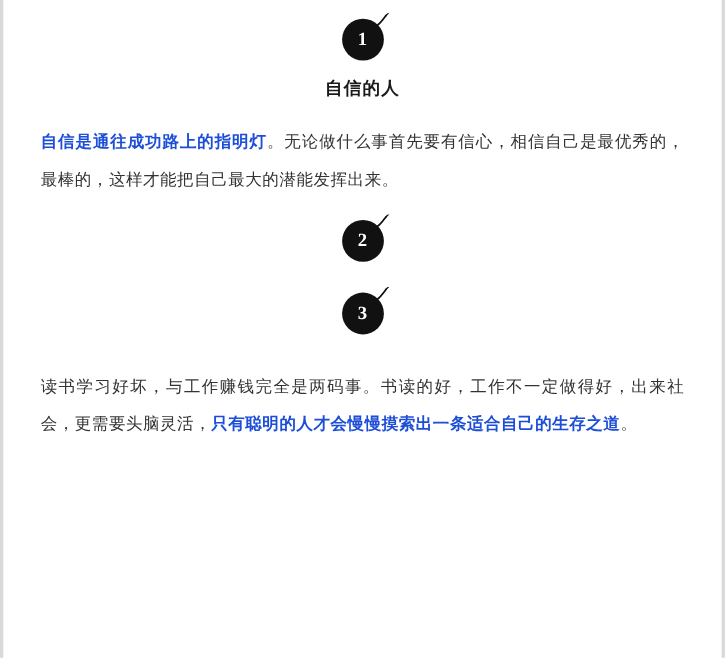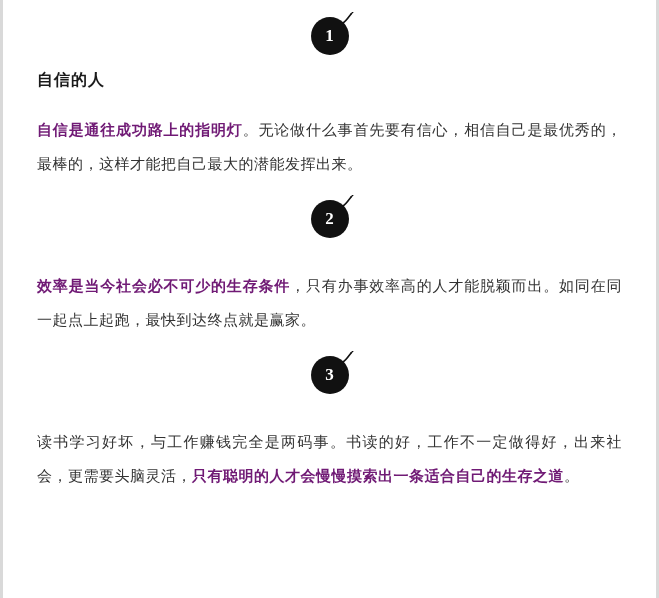--- a/index.html
+++ b/index.html
@@ -50,37 +50,37 @@
   }
   .badge .fuse {
     position: absolute;
     right: -5px;
     top: -5px;
     width: 12px;
     height: 12px;
     pointer-events: none;
   }
   .heading {
-    text-align: left;
+    text-align: center;
     font-size: 16px;
     font-weight: bold;
     color: #1a1a1a;
     margin: 6px 0 0 0;
     letter-spacing: 1px;
   }
   .para {
     font-size: 15px;
     line-height: 34px;
     color: #333333;
     margin: 22px 0 0 0;
     text-align: justify;
     letter-spacing: 0.5px;
   }
   .hl {
-    color: #701a75;
+    color: #1d4ed8;
     font-weight: bold;
   }
   .s2 { margin-top: 10px; }
   .s3 { margin-top: 10px; }
 </style>
 </head>
 <body>
 
 <div class="page">
   <div class="article">
@@ -102,21 +102,20 @@
     <div class="section s2">
       <div class="badge-wrap">
         <div class="badge">
           <span>2</span>
           <svg class="fuse" viewBox="0 0 12 12">
             <path d="M1 11 C4 9, 6 6, 9 2" stroke="#111111" stroke-width="1.6" fill="none" stroke-linecap="round"></path>
             <path d="M9 2 L11 0" stroke="#111111" stroke-width="1.2" fill="none" stroke-linecap="round"></path>
           </svg>
         </div>
       </div>
-      <p class="para"><span class="hl">效率是当今社会必不可少的生存条件</span><span>，只有办事效率高的人才能脱颖而出。如同在同一起点上起跑，最快到达终点就是赢家。</span></p>
     </div>
 
     <div class="section s3">
       <div class="badge-wrap">
         <div class="badge">
           <span>3</span>
           <svg class="fuse" viewBox="0 0 12 12">
             <path d="M1 11 C4 9, 6 6, 9 2" stroke="#111111" stroke-width="1.6" fill="none" stroke-linecap="round"></path>
             <path d="M9 2 L11 0" stroke="#111111" stroke-width="1.2" fill="none" stroke-linecap="round"></path>
           </svg>

